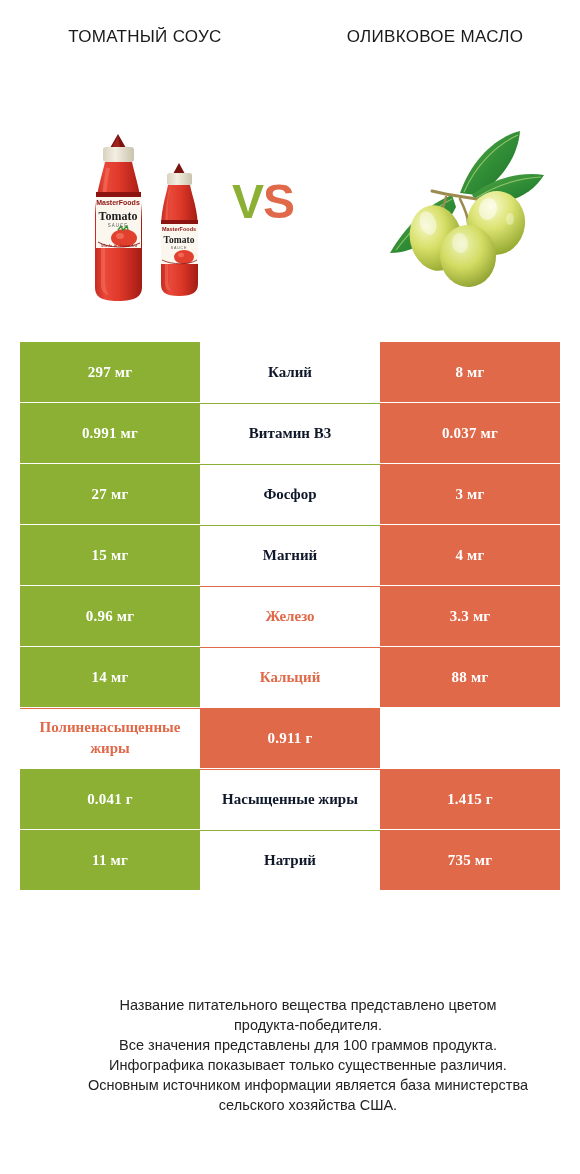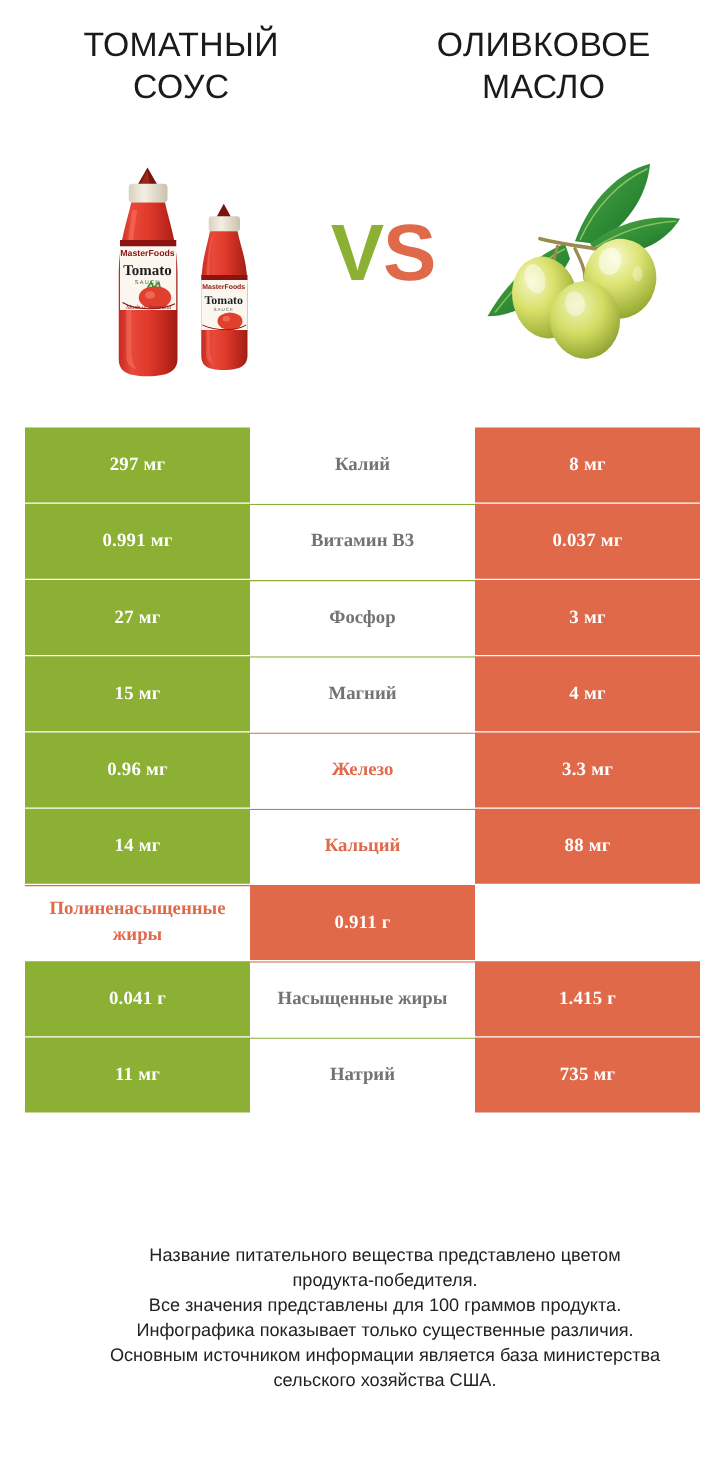--- a/index.html
+++ b/index.html
@@ -27,21 +27,21 @@
     height: 80px;
     display: flex;
   }
   .title-col {
     flex: 1 1 50%;
     display: flex;
     align-items: flex-start;
     justify-content: center;
   }
   .title-text {
-    font-size: 27px;
+    font-size: 17px;
     line-height: 33px;
     font-weight: 400;
     color: #1a1a1a;
     text-align: center;
     letter-spacing: 0.3px;
     max-width: 230px;
   }
 
   
   .images {
@@ -53,22 +53,22 @@
 
   .bottles {
     position: absolute;
     left: 62px; top: 19px;
     width: 160px; height: 190px;
   }
   .vs {
     position: absolute;
     left: 232px; top: 62px;
     width: 116px;
-    text-align: right;
-    font-size: 64px;
+    text-align: left;
+    font-size: 48px;
     font-weight: 700;
     line-height: 70px;
     letter-spacing: -1px;
   }
   .vs .v { color: #8BB033; }
   .vs .s { color: #E0694A; }
 
   .olives {
     position: absolute;
     left: 368px; top: 18px;
@@ -113,21 +113,21 @@
     overflow: hidden;
   }
   .mid-label {
     font-size: 15px;
     font-weight: 700;
     text-align: center;
     line-height: 21px;
     white-space: nowrap;
   }
   .mid-label.wrap { white-space: normal; }
-  .win-green  { color: #737373; }
+  .win-green  { color: #0f172a; }
   .win-orange { color: #E0694A; }
 
   
   .cell-mid::before {
     content: "";
     position: absolute;
     left: 0; right: 0; top: 0;
     height: 1px;
   }
   .row.sep-green  .cell-mid::before { background: #8BB033; }

